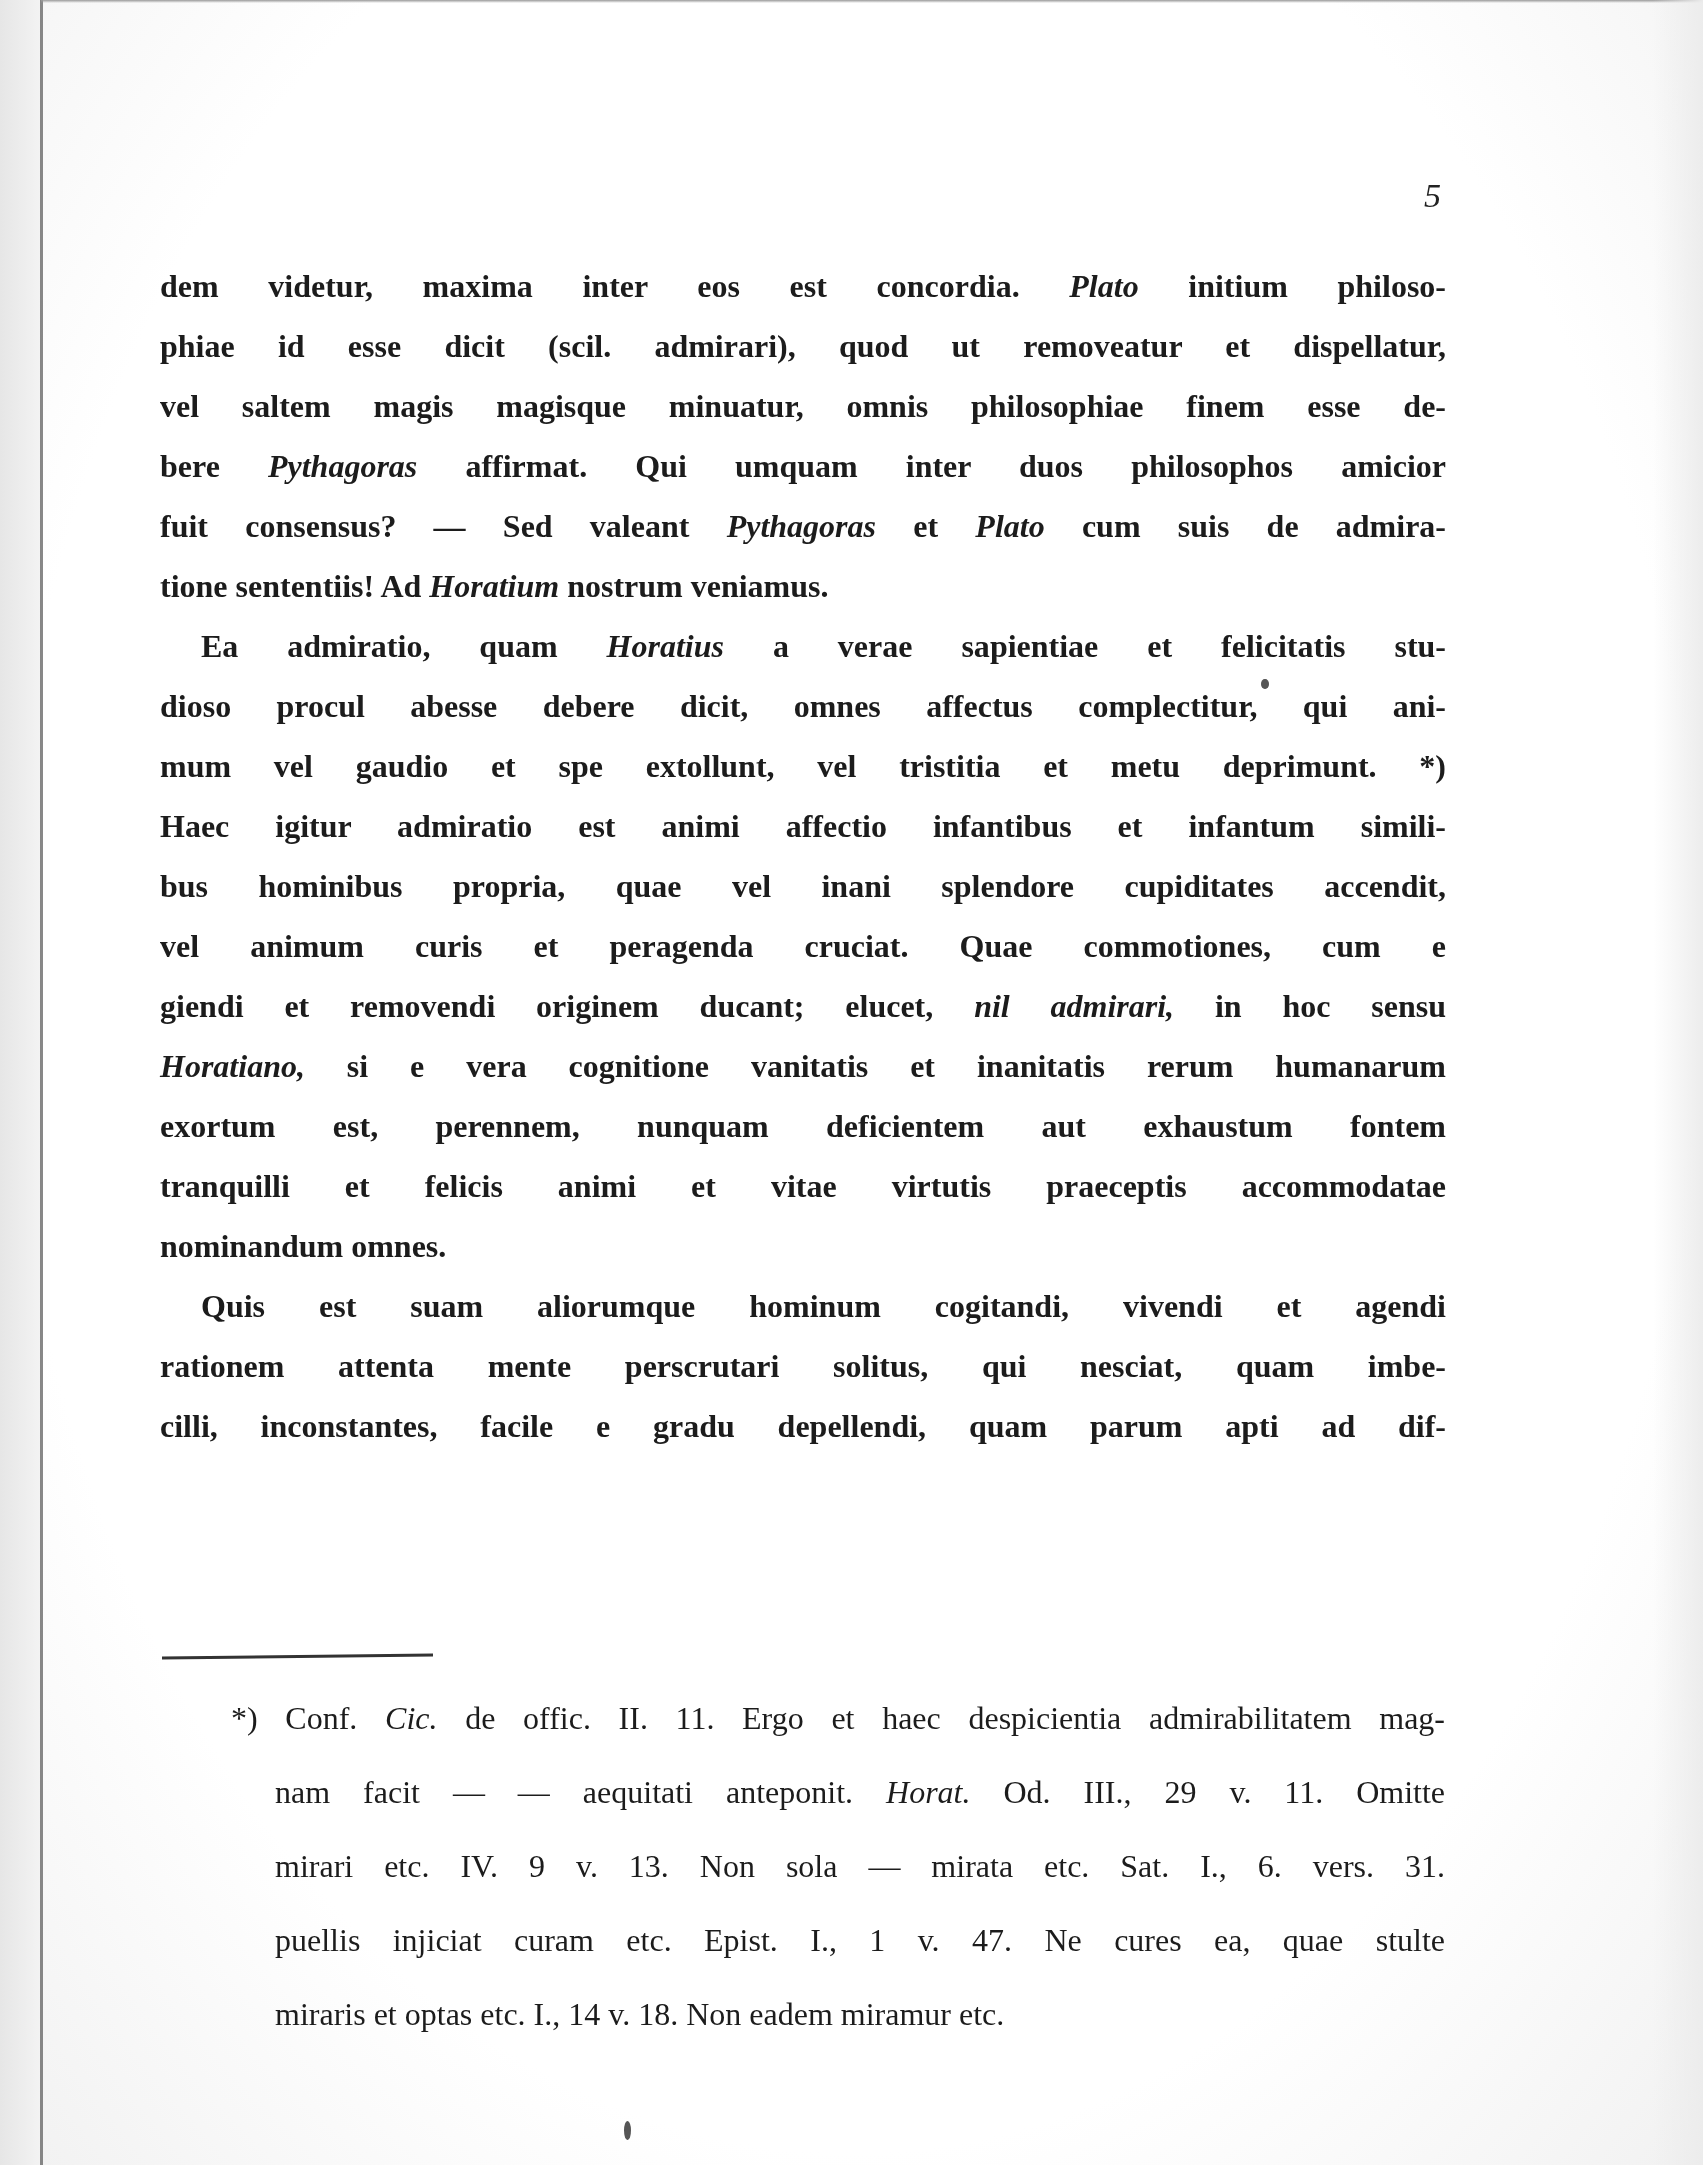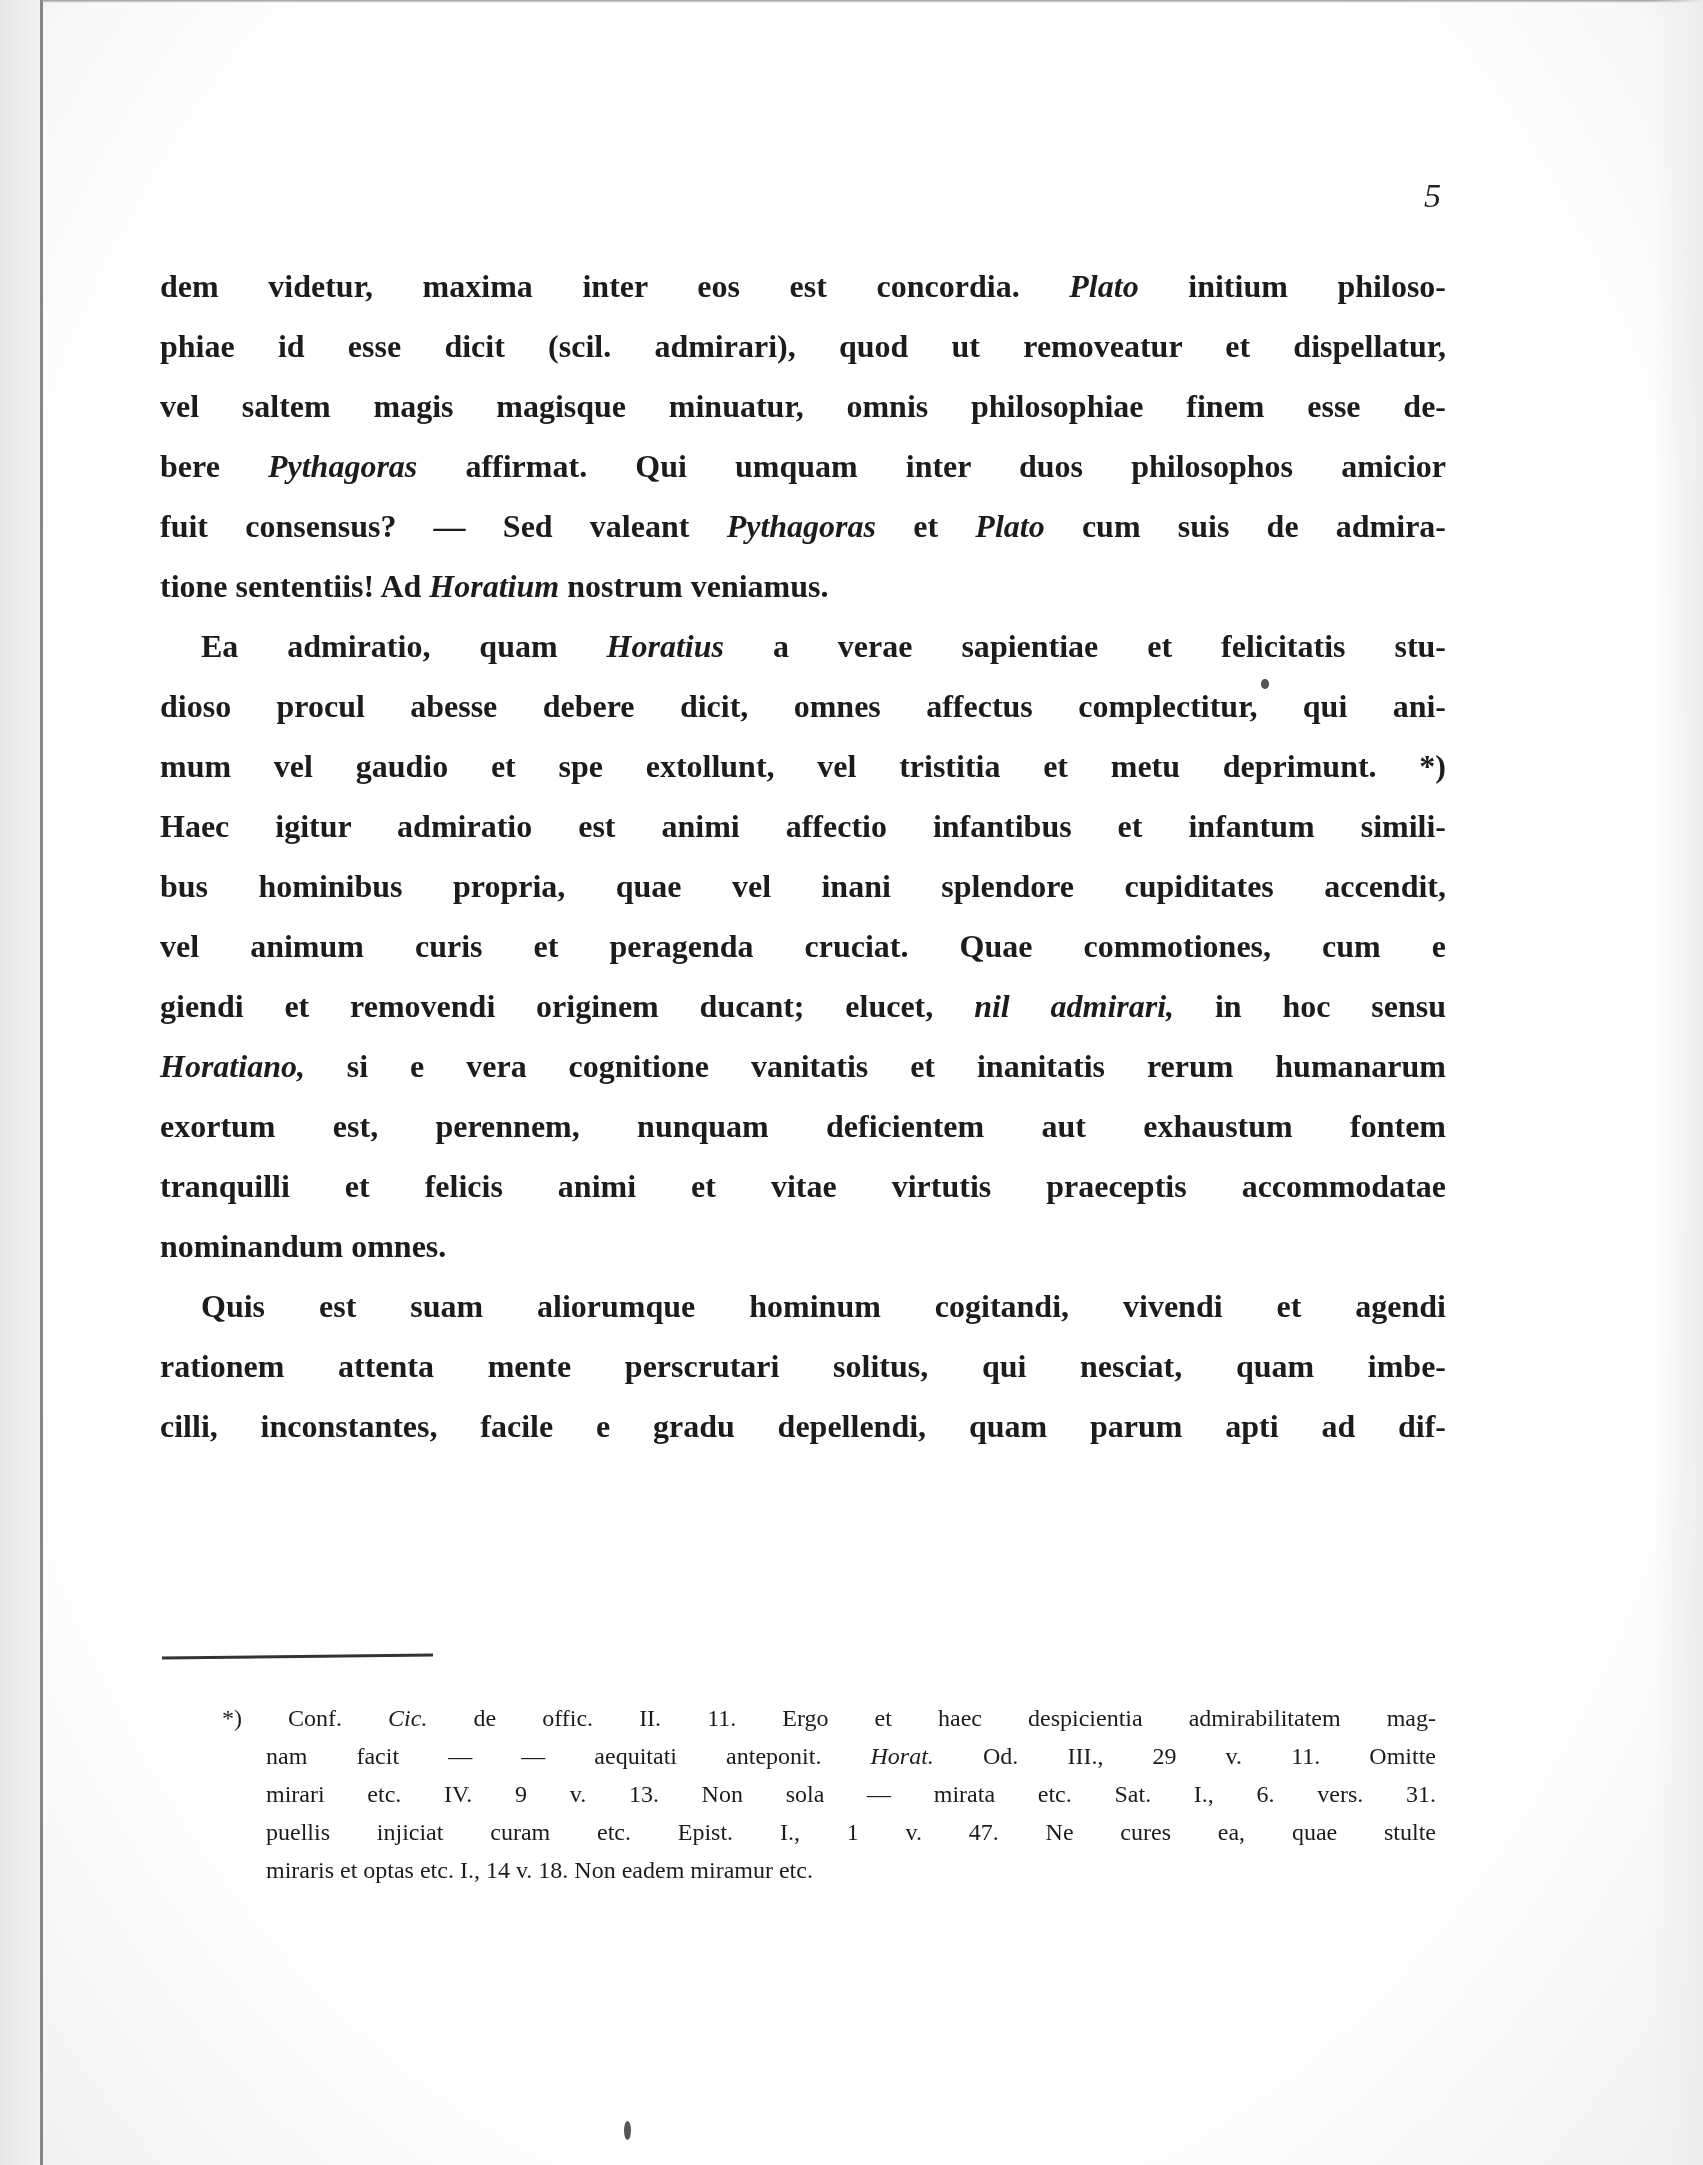--- a/index.html
+++ b/index.html
@@ -46,29 +46,29 @@
     font-weight: bold;
   }
   .line.last { text-align-last: left; }
   .line.indent { padding-left: 41px; }
   .it { font-style: italic; }
   .rule {
     position: absolute; left: 162px; top: 1655px; width: 271px; height: 2.6px;
     background: #333; transform: rotate(-0.6deg);
   }
   .footnotes {
-    position: absolute; left: 222px; top: 1699px; width: 1214px;
+    position: absolute; left: 231px; top: 1699px; width: 1214px;
     font-family: "Liberation Serif", serif;
-    font-size: 24px; line-height: 38px;
+    font-size: 32px; line-height: 38px;
   }
   .fn-line {
     display: block; white-space: nowrap;
     text-align: justify; text-align-last: justify; height: 38px;
   }
-  .fn-line.cont { padding-left: 44px; }
+  .fn-line.cont { padding-left: 44px; margin-top: 36px; }
   .fn-line.last { text-align-last: left; }
   .speck { position: absolute; background: #555; border-radius: 50%; }
 </style>
 </head>
 <body>
 
 <div class="page">
   <div class="binding-shade"></div>
   <div class="binding-line"></div>
   <div class="top-edge"></div>

